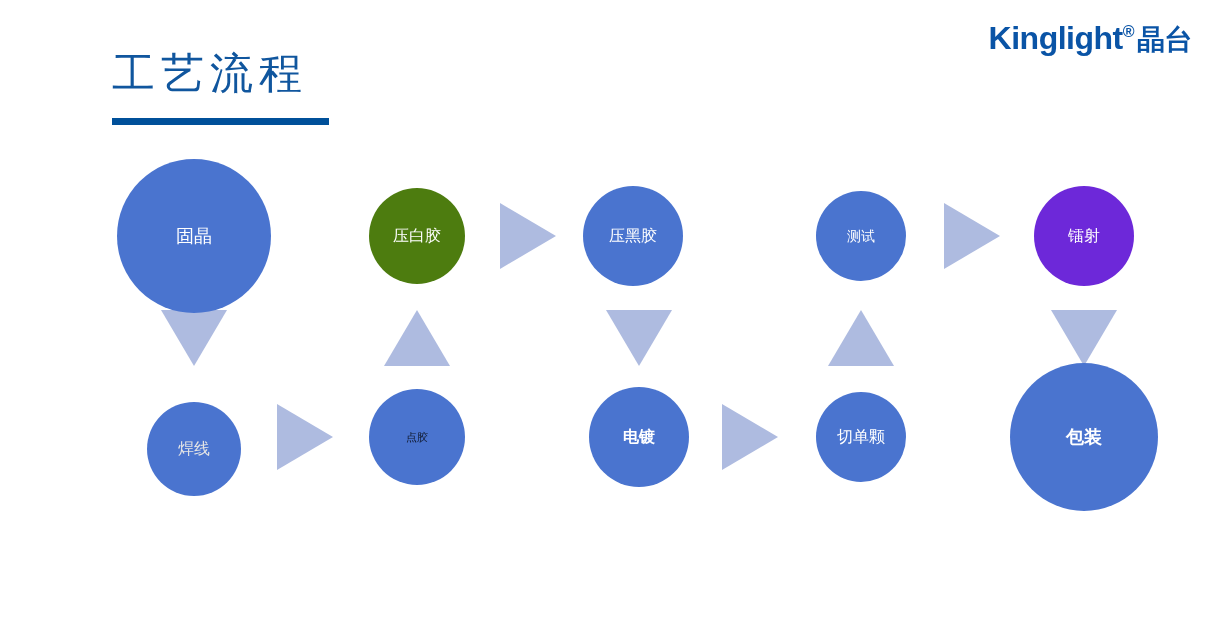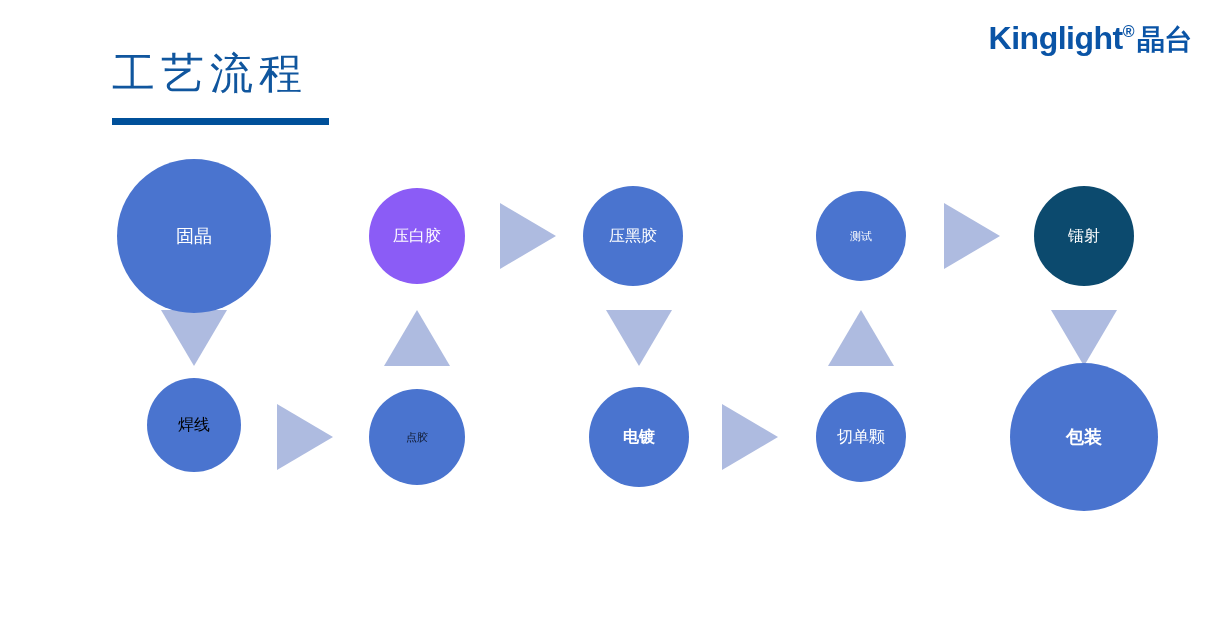--- a/index.html
+++ b/index.html
@@ -124,33 +124,33 @@
       <div class="arrow up" style="left: 348px; top: 310px; border-left-color: transparent; border-bottom-color: rgb(174, 187, 224);"></div>
       <div class="arrow right" style="left: 464px; top: 203px; border-left-color: rgb(174, 187, 224);"></div>
       <div class="arrow down" style="left: 570px; top: 310px; border-left-color: transparent; border-top-color: rgb(174, 187, 224);"></div>
       <div class="arrow right" style="left: 686px; top: 404px; border-left-color: rgb(174, 187, 224);"></div>
       <div class="arrow up" style="left: 792px; top: 310px; border-left-color: transparent; border-bottom-color: rgb(174, 187, 224);"></div>
       <div class="arrow right" style="left: 908px; top: 203px; border-left-color: rgb(174, 187, 224);"></div>
       <div class="arrow down" style="left: 1015px; top: 310px; border-left-color: transparent; border-top-color: rgb(174, 187, 224);"></div>
       <div class="node" style="left: 81px; top: 159px; width: 154px; height: 154px; background: rgb(74, 116, 207); color: rgb(255, 255, 255); font-size: 18px;">
         <span>固晶</span>
       </div>
-      <div class="node" style="left: 333px; top: 188px; width: 96px; height: 96px; background: #8b5cf6; color: rgb(255, 255, 255); font-size: 16px;">
+      <div class="node" style="left: 333px; top: 188px; width: 96px; height: 96px; background: #4d7c0f; color: rgb(255, 255, 255); font-size: 16px;">
         <span>压白胶</span>
       </div>
       <div class="node" style="left: 547px; top: 186px; width: 100px; height: 100px; background: rgb(74, 116, 207); color: rgb(255, 255, 255); font-size: 16px;">
         <span>压黑胶</span>
       </div>
-      <div class="node" style="left: 780px; top: 191px; width: 90px; height: 90px; background: rgb(74, 116, 207); color: rgb(255, 255, 255); font-size: 11px;">
+      <div class="node" style="left: 780px; top: 191px; width: 90px; height: 90px; background: rgb(74, 116, 207); color: rgb(255, 255, 255); font-size: 14px;">
         <span>测试</span>
       </div>
-      <div class="node" style="left: 998px; top: 186px; width: 100px; height: 100px; background: #0c4a6e; color: rgb(255, 255, 255); font-size: 16px;">
+      <div class="node" style="left: 998px; top: 186px; width: 100px; height: 100px; background: #6d28d9; color: rgb(255, 255, 255); font-size: 16px;">
         <span>镭射</span>
       </div>
-      <div class="node" style="left: 111px; top: 378px; width: 94px; height: 94px; background: rgb(74, 116, 207); color: #000000; font-size: 16px;">
+      <div class="node" style="left: 111px; top: 402px; width: 94px; height: 94px; background: rgb(74, 116, 207); color: #e5e5e5; font-size: 16px;">
         <span>焊线</span>
       </div>
       <div class="node" style="left: 333px; top: 389px; width: 96px; height: 96px; background: rgb(74, 116, 207); color: #0f172a; font-size: 11px;">
         <span>点胶</span>
       </div>
       <div class="node" style="left: 553px; top: 387px; width: 100px; height: 100px; background: rgb(74, 116, 207); color: rgb(255, 255, 255); font-size: 16px; font-weight: bold;">
         <span>电镀</span>
       </div>
       <div class="node" style="left: 780px; top: 392px; width: 90px; height: 90px; background: rgb(74, 116, 207); color: rgb(255, 255, 255); font-size: 16px;">
         <span>切单颗</span>

